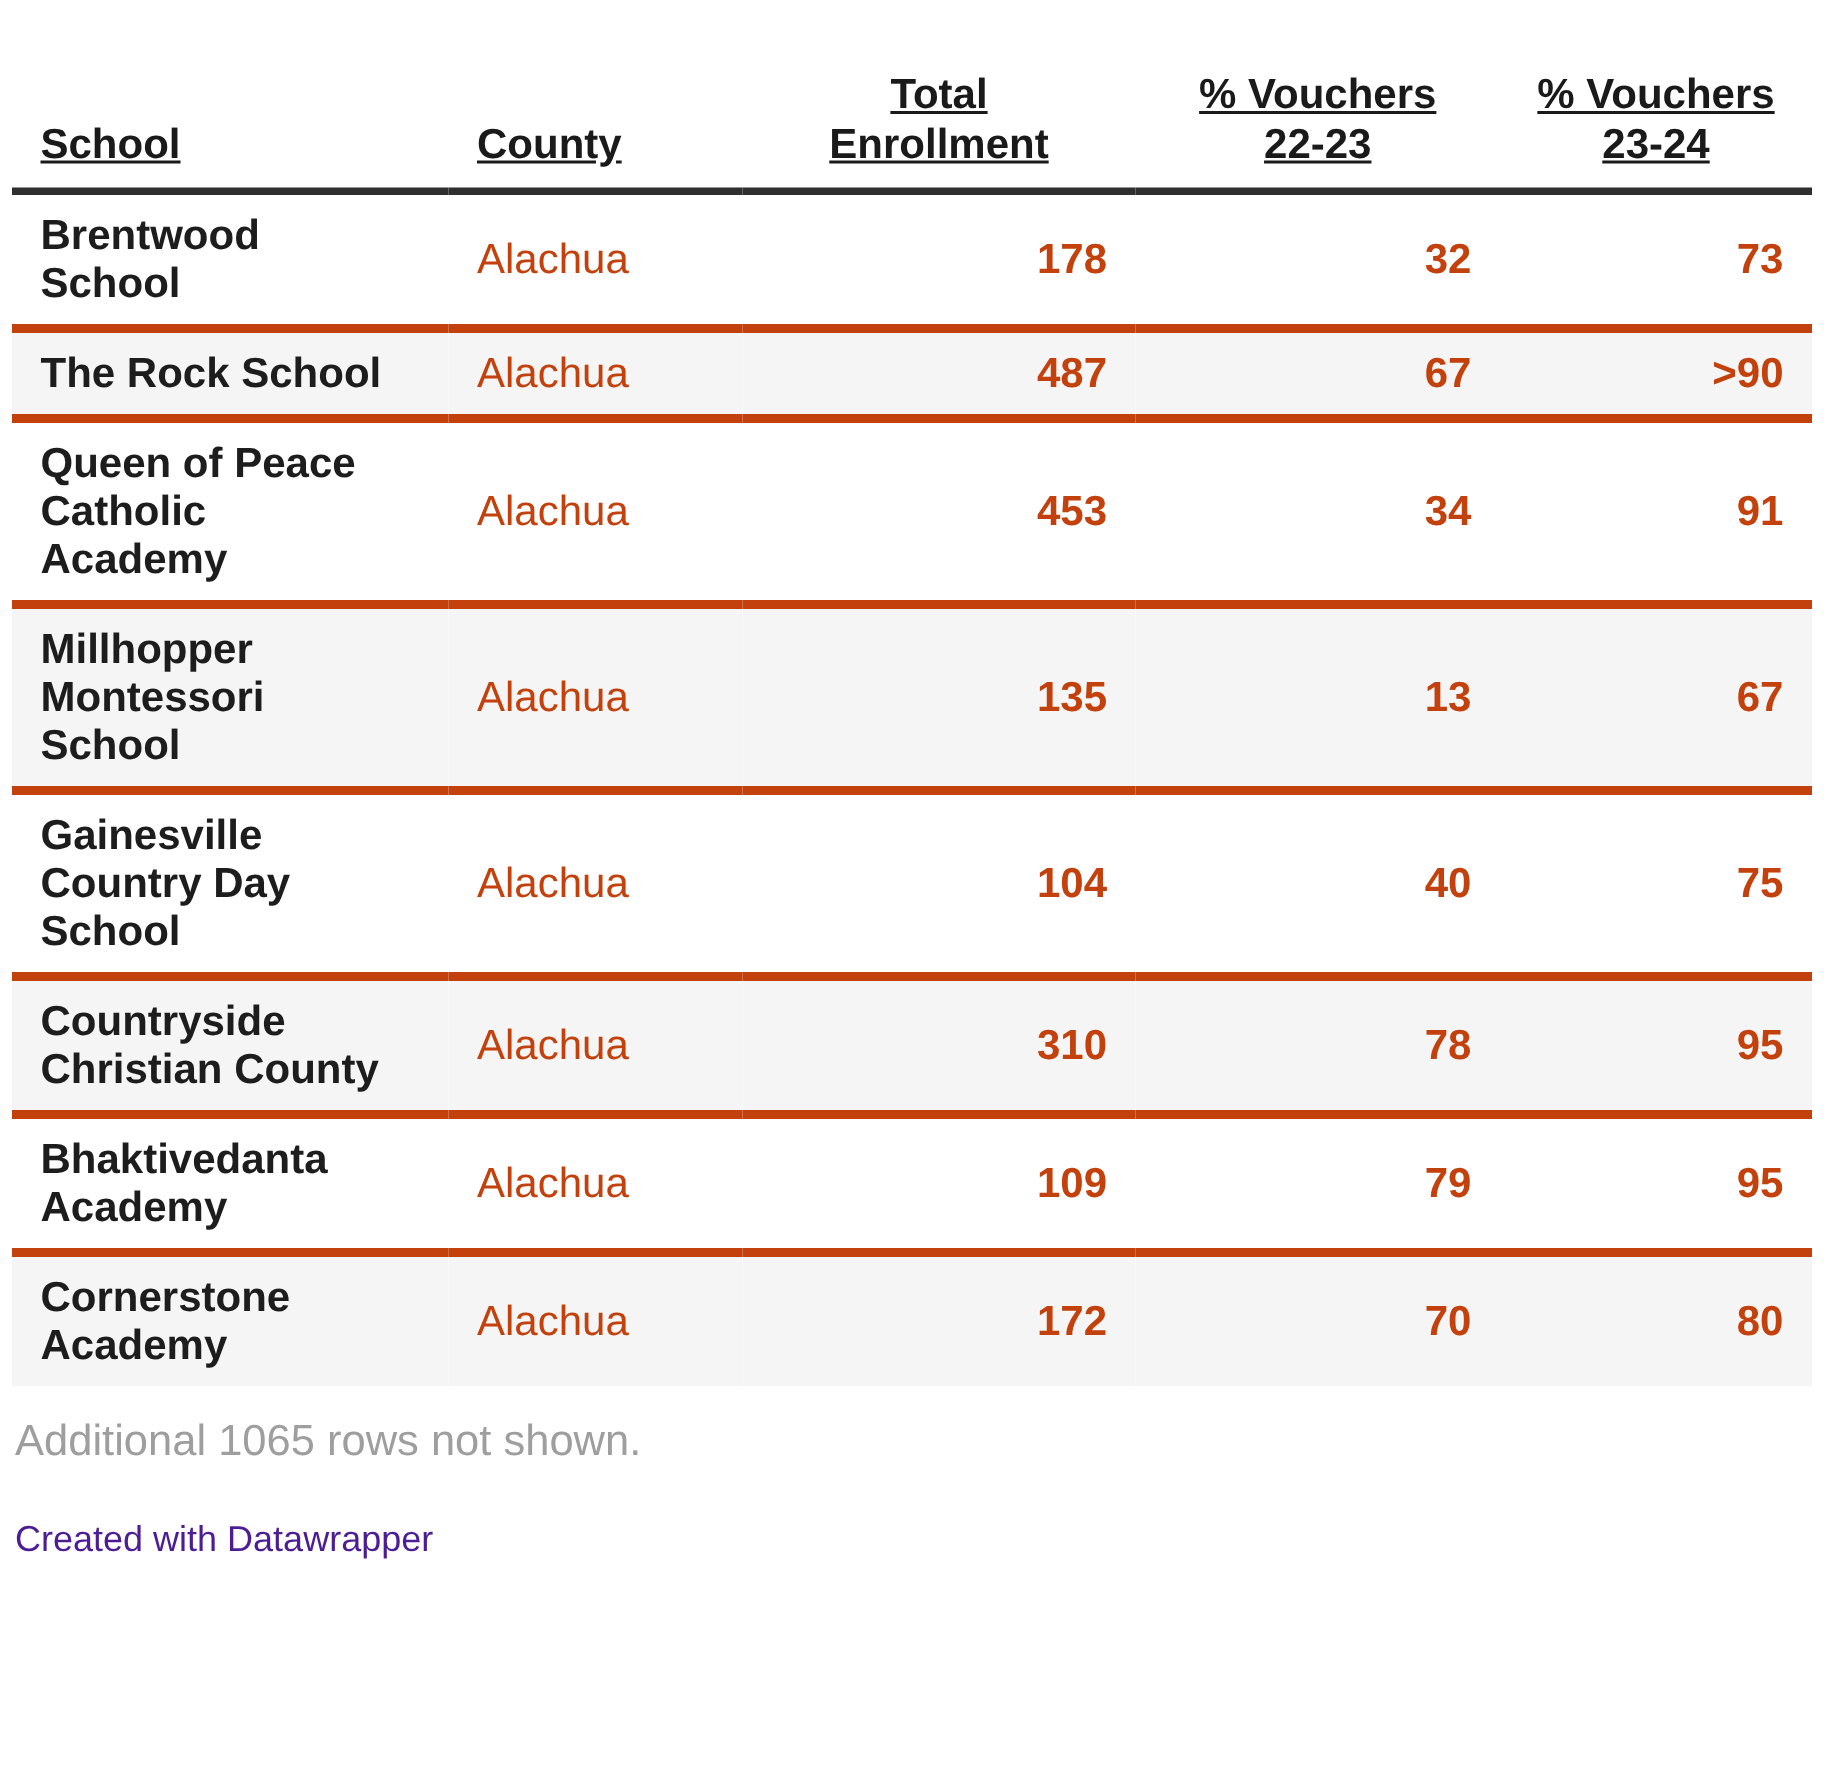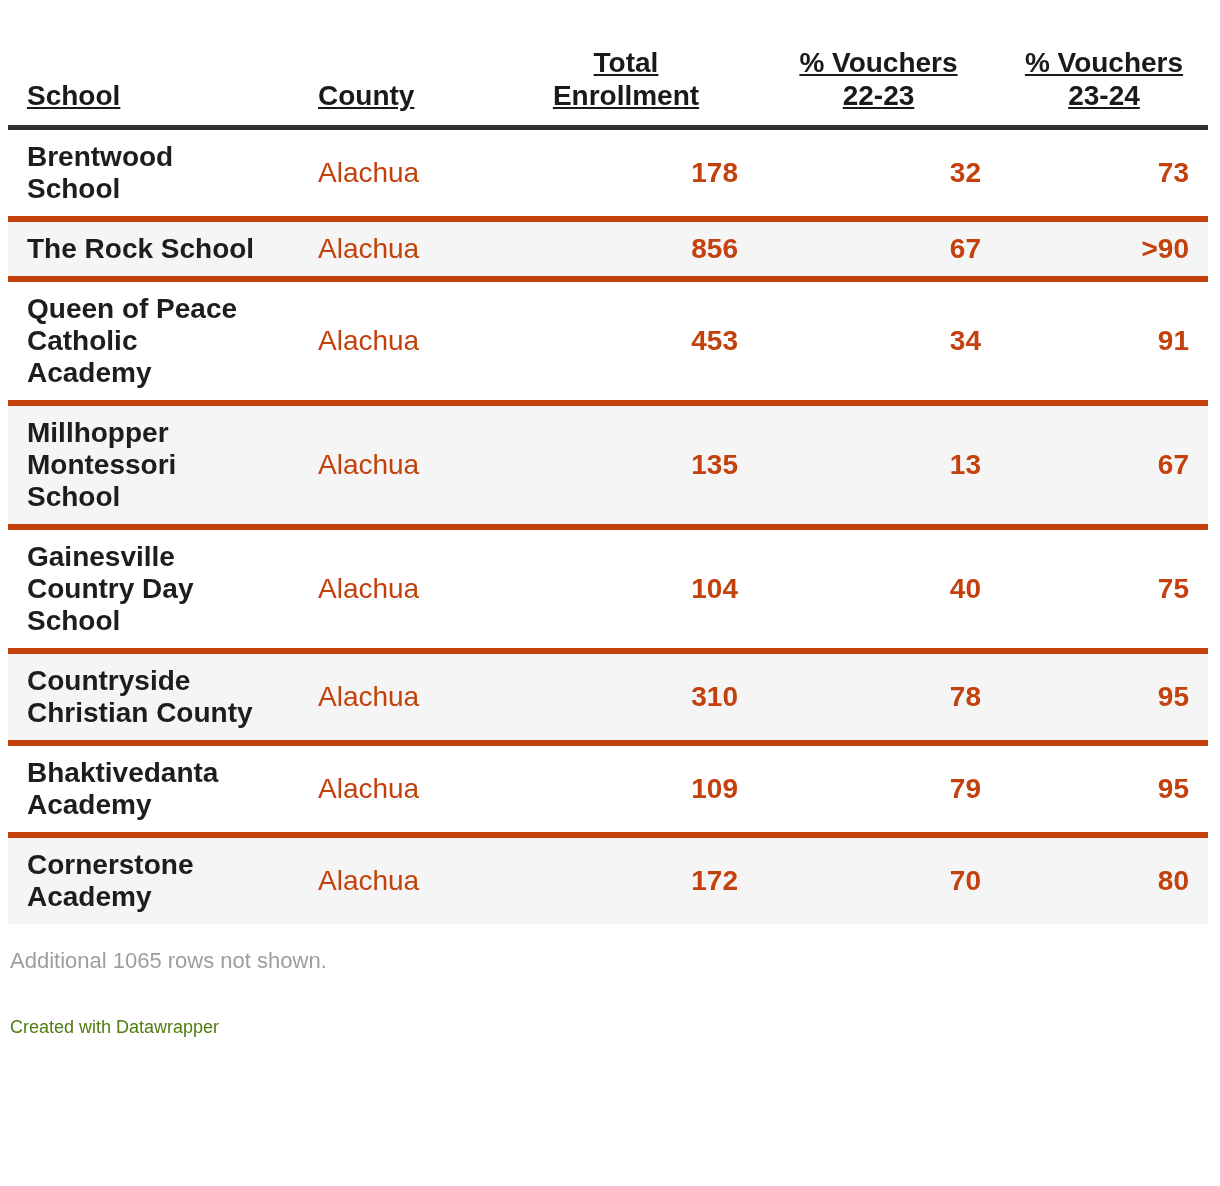--- a/index.html
+++ b/index.html
@@ -57,29 +57,29 @@
   }
   td.cell-county { text-align: left; }
   td.cell-num    { text-align: right; font-weight: bold; }
 
   tbody tr { background: #ffffff; }
   tbody tr.striped { background: #f5f5f5; }
   tbody tr + tr { border-top: 6px solid #c2410c; margin-top: 48px; }
 
   .note {
     margin: 22px 0 0 2px;
-    font-size: 22px;
+    font-size: 29px;
     line-height: 30px;
     color: #9e9e9e;
   }
   .attribution {
     margin: 38px 0 16px 2px;
-    font-size: 18px;
+    font-size: 24px;
     line-height: 26px;
-    color: #4d7c0f;
+    color: #4c1d95;
   }
 </style>
 </head>
 <body>
 
 <div class="page">
 
   <table class="dw-table">
     <colgroup>
       <col class="c-school">
@@ -105,21 +105,21 @@
           <td class="cell-school">Brentwood
 School</td>
           <td class="cell-county">Alachua</td>
           <td class="cell-num">178</td>
           <td class="cell-num">32</td>
           <td class="cell-num">73</td>
         </tr>
         <tr class="striped">
           <td class="cell-school">The Rock School</td>
           <td class="cell-county">Alachua</td>
-          <td class="cell-num">856</td>
+          <td class="cell-num">487</td>
           <td class="cell-num">67</td>
           <td class="cell-num">&gt;90</td>
         </tr>
         <tr>
           <td class="cell-school">Queen of Peace
 Catholic
 Academy</td>
           <td class="cell-county">Alachua</td>
           <td class="cell-num">453</td>
           <td class="cell-num">34</td>

